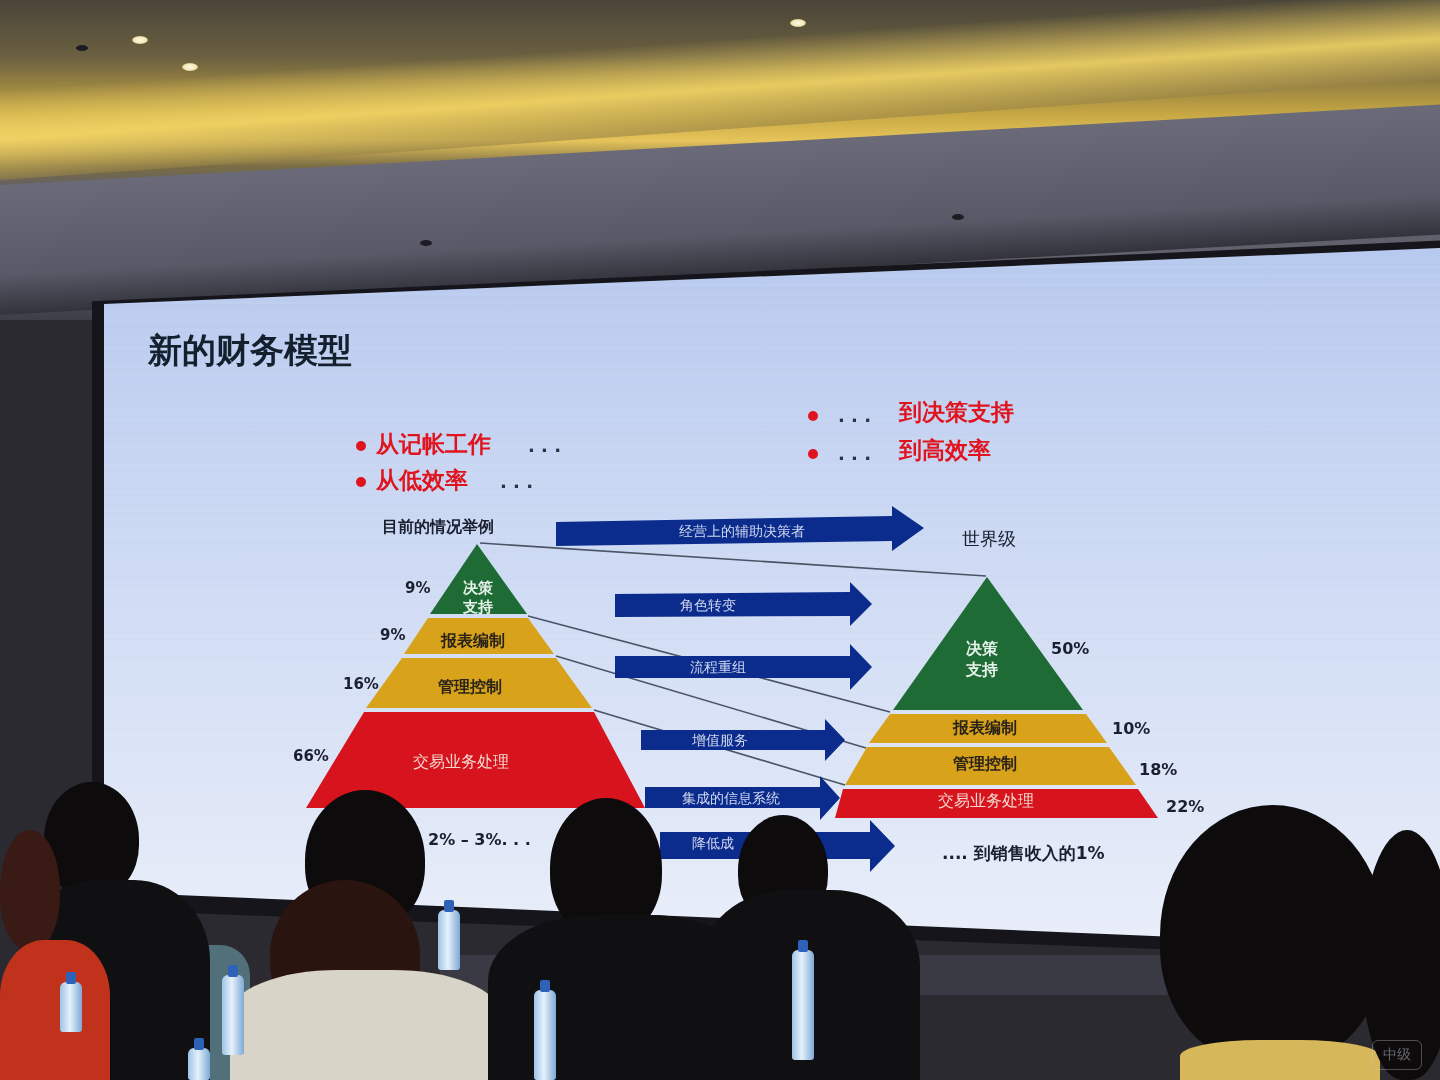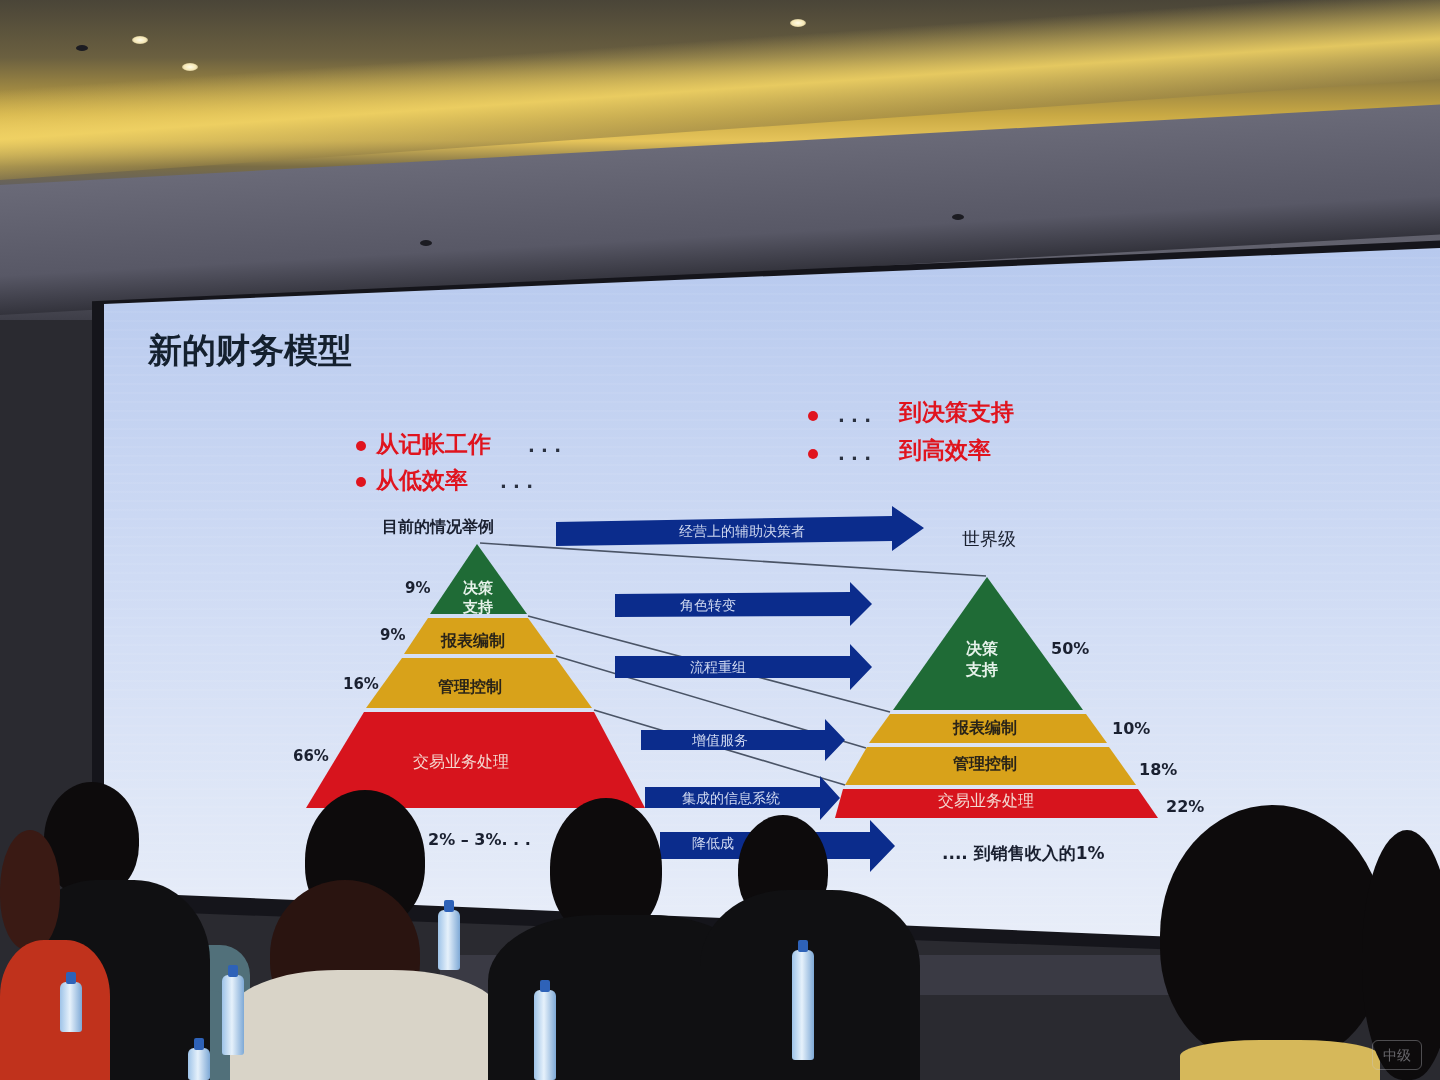--- a/index.html
+++ b/index.html
@@ -39,21 +39,21 @@
   .screen {
     position:absolute; left:104px; top:248px; width:1336px; height:700px;
     background:
       repeating-linear-gradient(180deg, rgba(255,255,255,0.05) 0 2px, rgba(0,0,0,0) 2px 9px),
       linear-gradient(180deg,#b7c9ee 0%,#c7d5f2 30%,#d3def5 55%,#dfe7f7 80%,#e9eef9 100%);
     clip-path:polygon(0% 8%, 100% 0%, 100% 100%, 0% 92%);
   }
   .slide-svg { position:absolute; left:0; top:0; width:1440px; height:1080px; }
 
   
-  .audience { position:absolute; left:0; top:0; width:1440px; height:1080px; pointer-events:none; }
+  .audience { position:absolute; left:0; top:0; width:1440px; height:1080px; pointer-events:none;font-family:Liberation Mono, monospace; }
   .head { position:absolute; border-radius:50% 50% 45% 45%; background:#0d0b0c; }
   .body-s { position:absolute; background:#101012; border-radius:40% 40% 0 0; }
   .chair { position:absolute; background:#51707a; border-radius:30px 30px 6px 6px; }
   .bottle { position:absolute; width:22px; background:linear-gradient(90deg,#9ec3e8,#e6f1fb 45%,#7ea9d6); border-radius:6px 6px 3px 3px; }
   .bottle::before { content:""; position:absolute; left:6px; top:-10px; width:10px; height:12px; background:#2e62b8; border-radius:2px; }
   .table-strip { position:absolute; left:440px; top:955px; width:1000px; height:40px; background:#3a3a44; }
   .watermark {
     position:absolute; left:1372px; top:1040px; width:48px; height:28px;
     border:1px solid rgba(200,200,210,0.35); border-radius:6px;
     color:rgba(210,210,220,0.45); font-size:14px; text-align:center; line-height:28px;

